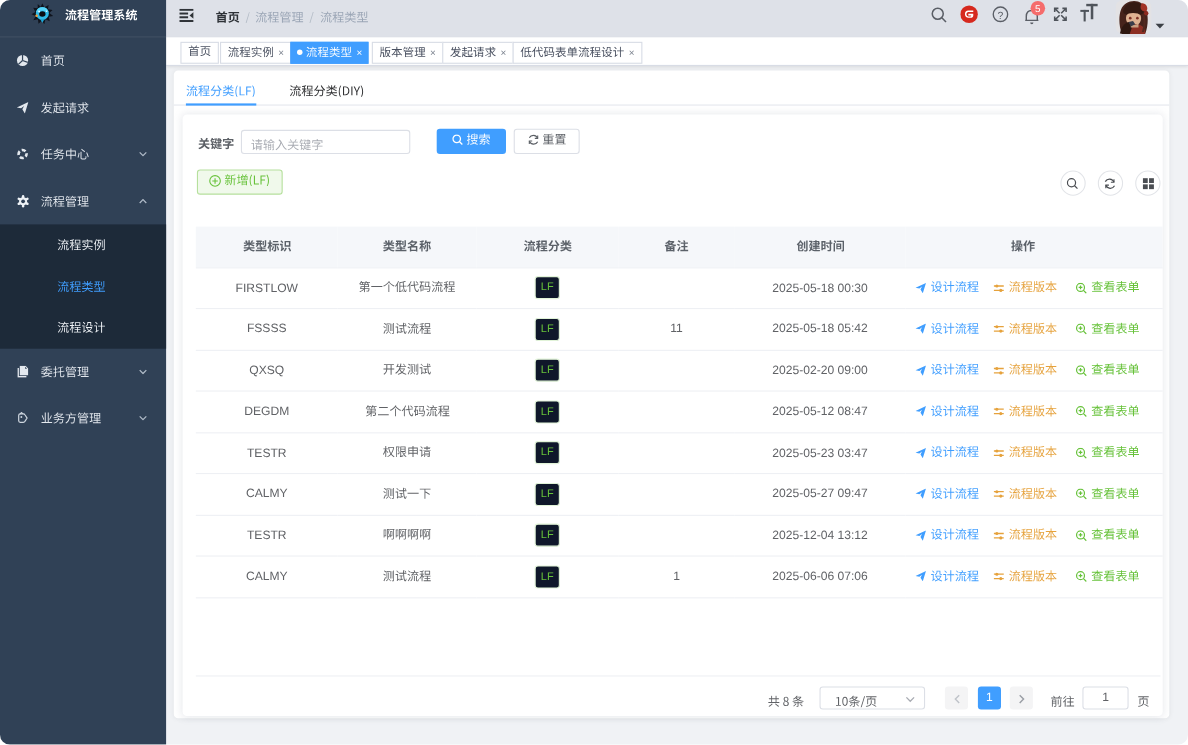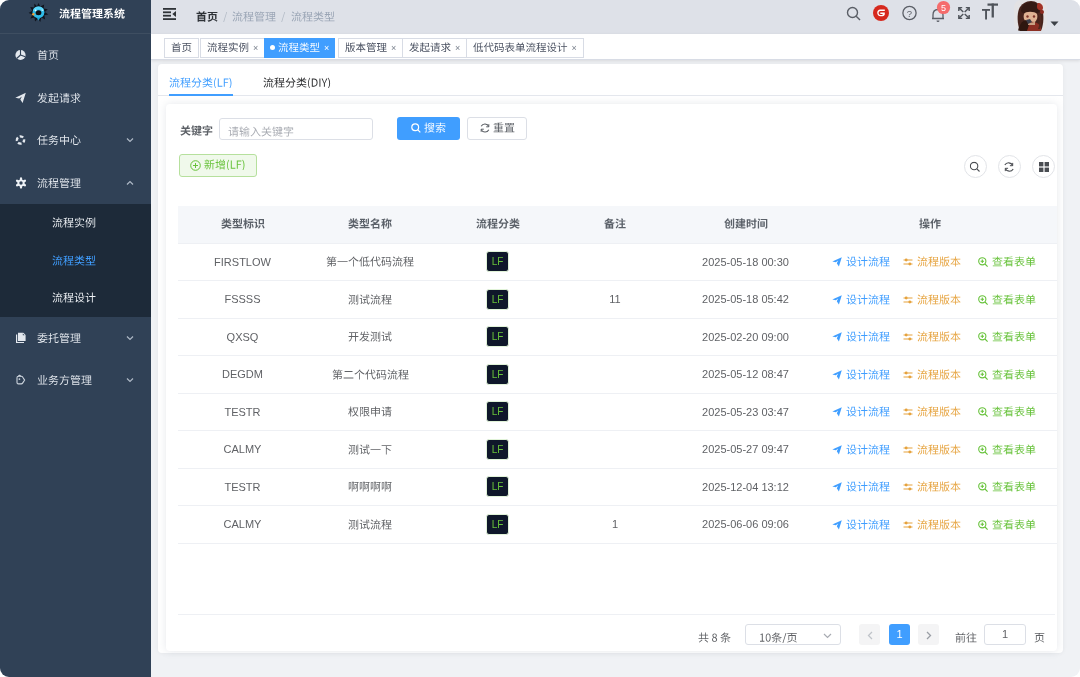--- a/index.html
+++ b/index.html
@@ -668,21 +668,21 @@
                   <use href="#a_view" fill="#67c23a"></use>
                 </svg></a></td>
           </tr>
 <tr>
             <td>CALMY</td>
             <td><svg width="44.0" height="11" style="vertical-align:-1.3px">
                 <use href="#n2" fill="#606266"></use>
               </svg></td>
             <td><span class="lf">LF</span></td>
             <td>1</td>
-            <td>2025-06-06 09:06</td>
+            <td>2025-06-06 07:06</td>
             <td class="act"><a class="a1"><svg width="10" height="10" viewBox="0 0 10 10">
                   <path fill="#409eff" d="M0.3 4.6 L9.8 0.2 L6.9 9.5 L4.8 6.2 L6.2 3.5 L3.8 5.3 Z"></path>
                 </svg><svg width="44.0" height="11" style="vertical-align:-1.3px;margin-right:0">
                   <use href="#a_design" fill="#409eff"></use>
                 </svg></a><a class="a2"><svg width="10" height="10" viewBox="0 0 10 10">
                   <g stroke="#e6a23c" stroke-width="1.2" fill="none">
                     <path d="M0.5 3 H9.5 M0.5 7 H9.5"></path>
                   </g>
                   <circle cx="3.2" cy="3" r="1.4" fill="#e6a23c"></circle>
                   <circle cx="6.8" cy="7" r="1.4" fill="#e6a23c"></circle>

